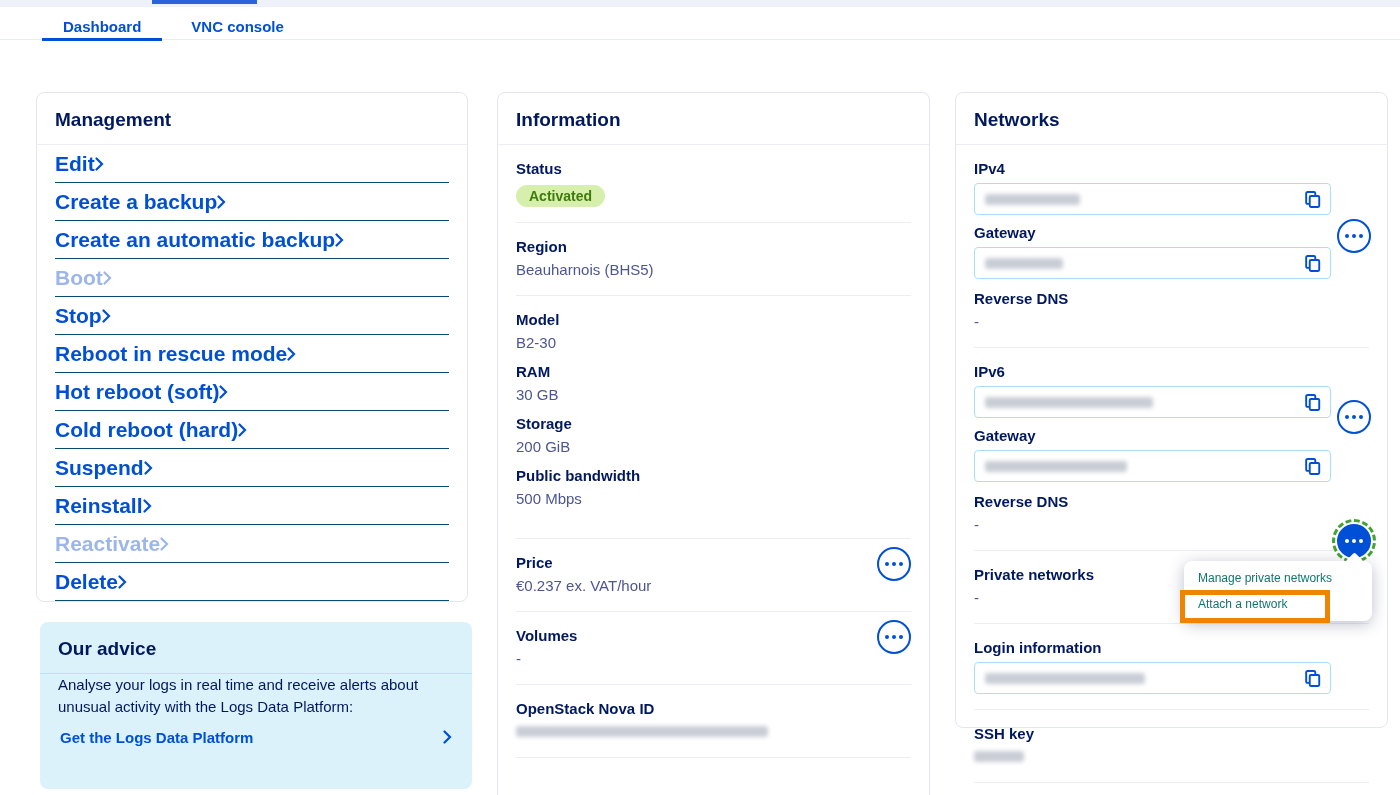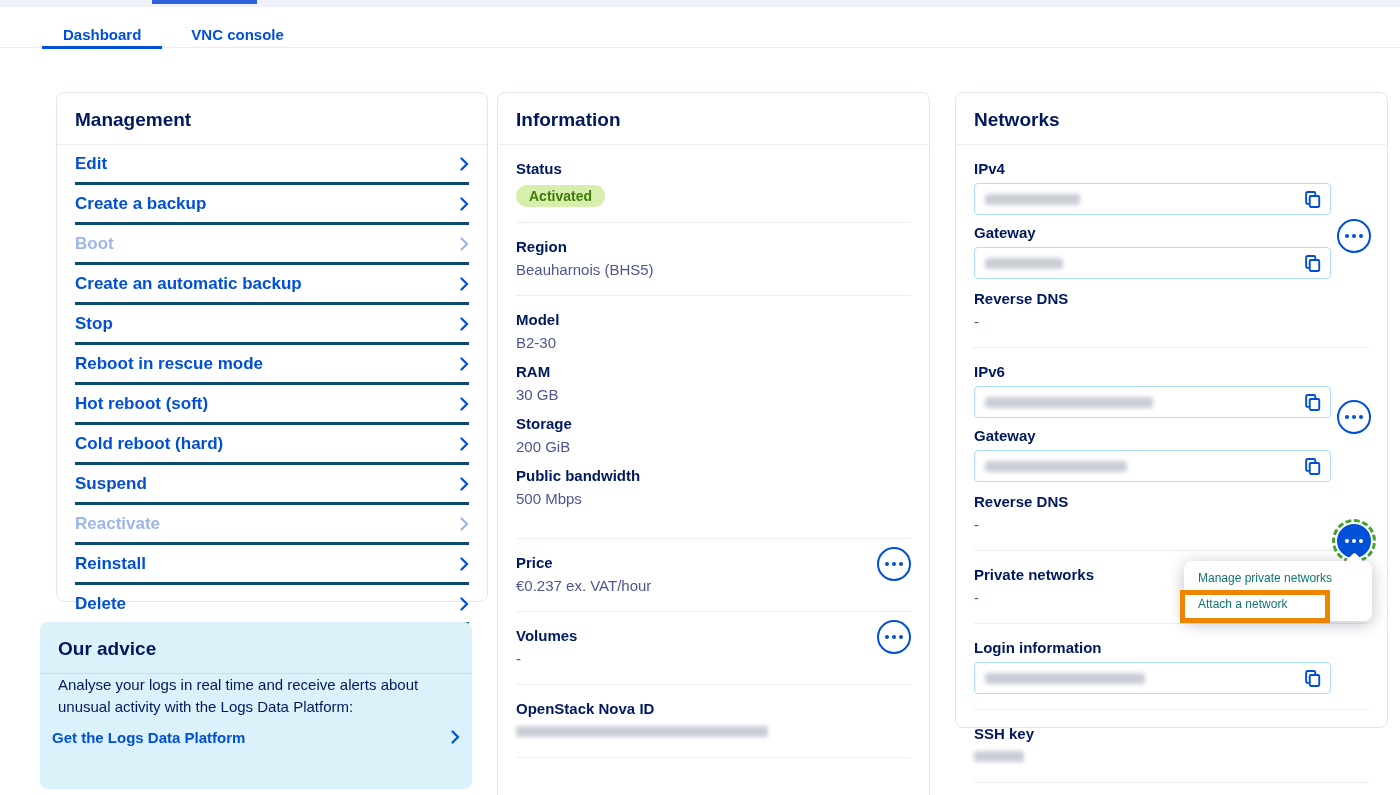--- a/index.html
+++ b/index.html
@@ -7,44 +7,44 @@
     width:1400px;height:795px;overflow:hidden;position:relative;
     background:#ffffff;
     font-family:"Liberation Sans","DejaVu Sans",sans-serif;
     -webkit-font-smoothing:antialiased;
   }
   .page{position:absolute;inset:0;}
 
   
   .top-strip{position:absolute;top:0;left:0;width:1400px;height:7px;background:#eef1f9;}
   .top-frag{position:absolute;top:0;left:152px;width:105px;height:4px;background:#2c63dd;}
-  .tabbar{position:absolute;top:22px;left:0;width:1400px;height:26px;
+  .tabbar{position:absolute;top:14px;left:0;width:1400px;height:26px;
     border-bottom:1px solid #e9ecf3;display:flex;align-items:stretch;
     padding-left:42px;box-sizing:border-box;background:#fff;}
   .tab{position:relative;display:flex;align-items:center;padding:0 21px;margin-right:8px;
     color:#0050d7;font-size:15px;font-weight:700;cursor:pointer;}
   .tab.active::after{content:"";position:absolute;left:0;right:0;bottom:-2px;height:3px;background:#0050d7;}
 
   
   .card{position:absolute;background:#fff;border:1px solid #e3e6ee;border-radius:8px;box-sizing:border-box;}
   .card-title{font-size:19px;font-weight:700;color:#00185e;padding:16px 18px 13px;border-bottom:1px solid #eceef4;}
 
   
-  .mgmt{left:56px;top:92px;width:432px;height:510px;}
+  .mgmt{left:36px;top:92px;width:432px;height:510px;}
   .mgmt-rows{margin:0 18px;}
-  .mrow{display:flex;justify-content:space-between;align-items:center;height:37px;
-    border-bottom:3px solid #0c4a6e;color:#0050d7;font-size:17px;font-weight:700;cursor:pointer;}
+  .mrow{display:flex;justify-content:flex-start;align-items:center;height:37px;
+    border-bottom:1px solid #0c4a6e;color:#0050d7;font-size:21px;font-weight:700;cursor:pointer;}
   .mrow.disabled{color:#9db6ea;cursor:default;}
   .chev{display:flex;align-items:center;color:inherit;}
 
   
   .advice{left:40px;top:622px;width:432px;height:167px;background:#dcf2fb;border:none;}
   .advice .card-title{border-bottom:1px solid #b9e4f5;}
   .advice-text{margin:0 18px 11px;color:#00185e;font-size:15px;font-weight:400;line-height:1.45;}
-  .advice-link{display:flex;justify-content:space-between;align-items:center;margin:0 12px;
+  .advice-link{display:flex;justify-content:space-between;align-items:center;margin:0 20px;
     color:#0050d7;font-size:15px;font-weight:700;cursor:pointer;}
 
   
   .info{left:497px;top:92px;width:433px;height:750px;}
   .networks{left:955px;top:92px;width:433px;height:636px;}
   .group{margin:0 18px;padding:11px 0 13px;border-bottom:1px solid #eceef4;position:relative;}
   .lbl{font-size:15px;font-weight:700;color:#00185e;line-height:20px;margin:3px 0 3px;}
   .val{font-size:15px;color:#4d5592;line-height:20px;margin:1px 0 2px;}
   .pair{margin-bottom:9px;}
   .pair:last-child{margin-bottom:16px;}
@@ -108,37 +108,37 @@
           </span>
       </div>
       <div class="mrow">
         <span>Create a backup</span>
         <span class="chev">
             <svg width="9" height="14" viewBox="0 0 9 14">
               <path d="M1.5 1.5 L7 7 L1.5 12.5" fill="none" stroke="currentColor" stroke-width="2.2" stroke-linecap="round"></path>
             </svg>
           </span>
       </div>
+      <div class="mrow">
+        <span>Create an automatic backup</span>
+        <span class="chev">
+            <svg width="9" height="14" viewBox="0 0 9 14">
+              <path d="M1.5 1.5 L7 7 L1.5 12.5" fill="none" stroke="currentColor" stroke-width="2.2" stroke-linecap="round"></path>
+            </svg>
+          </span>
+      </div>
       <div class="mrow disabled">
         <span>Boot</span>
         <span class="chev">
             <svg width="9" height="14" viewBox="0 0 9 14">
               <path d="M1.5 1.5 L7 7 L1.5 12.5" fill="none" stroke="currentColor" stroke-width="2.2" stroke-linecap="round"></path>
             </svg>
           </span>
       </div>
       <div class="mrow">
-        <span>Create an automatic backup</span>
-        <span class="chev">
-            <svg width="9" height="14" viewBox="0 0 9 14">
-              <path d="M1.5 1.5 L7 7 L1.5 12.5" fill="none" stroke="currentColor" stroke-width="2.2" stroke-linecap="round"></path>
-            </svg>
-          </span>
-      </div>
-      <div class="mrow">
         <span>Stop</span>
         <span class="chev">
             <svg width="9" height="14" viewBox="0 0 9 14">
               <path d="M1.5 1.5 L7 7 L1.5 12.5" fill="none" stroke="currentColor" stroke-width="2.2" stroke-linecap="round"></path>
             </svg>
           </span>
       </div>
       <div class="mrow">
         <span>Reboot in rescue mode</span>
         <span class="chev">
@@ -158,36 +158,36 @@
       <div class="mrow">
         <span>Cold reboot (hard)</span>
         <span class="chev">
             <svg width="9" height="14" viewBox="0 0 9 14">
               <path d="M1.5 1.5 L7 7 L1.5 12.5" fill="none" stroke="currentColor" stroke-width="2.2" stroke-linecap="round"></path>
             </svg>
           </span>
       </div>
       <div class="mrow">
         <span>Suspend</span>
+        <span class="chev">
+            <svg width="9" height="14" viewBox="0 0 9 14">
+              <path d="M1.5 1.5 L7 7 L1.5 12.5" fill="none" stroke="currentColor" stroke-width="2.2" stroke-linecap="round"></path>
+            </svg>
+          </span>
+      </div>
+      <div class="mrow">
+        <span>Reinstall</span>
         <span class="chev">
             <svg width="9" height="14" viewBox="0 0 9 14">
               <path d="M1.5 1.5 L7 7 L1.5 12.5" fill="none" stroke="currentColor" stroke-width="2.2" stroke-linecap="round"></path>
             </svg>
           </span>
       </div>
       <div class="mrow disabled">
         <span>Reactivate</span>
-        <span class="chev">
-            <svg width="9" height="14" viewBox="0 0 9 14">
-              <path d="M1.5 1.5 L7 7 L1.5 12.5" fill="none" stroke="currentColor" stroke-width="2.2" stroke-linecap="round"></path>
-            </svg>
-          </span>
-      </div>
-      <div class="mrow">
-        <span>Reinstall</span>
         <span class="chev">
             <svg width="9" height="14" viewBox="0 0 9 14">
               <path d="M1.5 1.5 L7 7 L1.5 12.5" fill="none" stroke="currentColor" stroke-width="2.2" stroke-linecap="round"></path>
             </svg>
           </span>
       </div>
       <div class="mrow">
         <span>Delete</span>
         <span class="chev">
             <svg width="9" height="14" viewBox="0 0 9 14">

